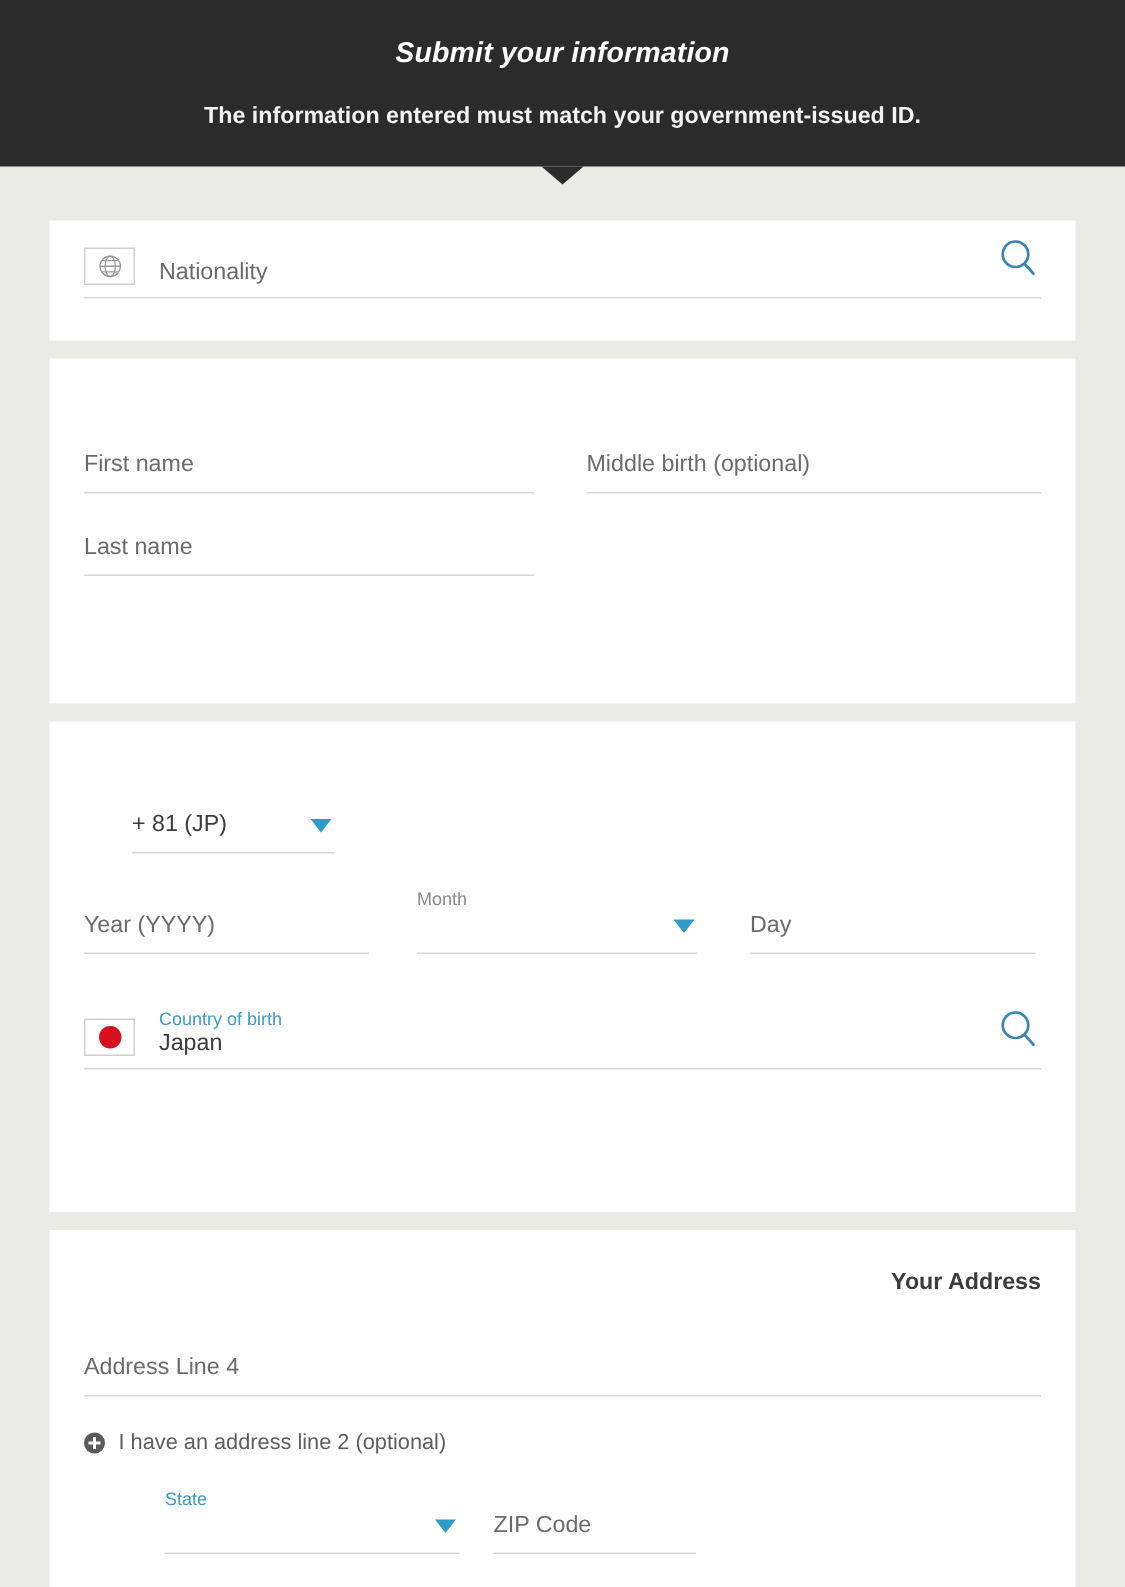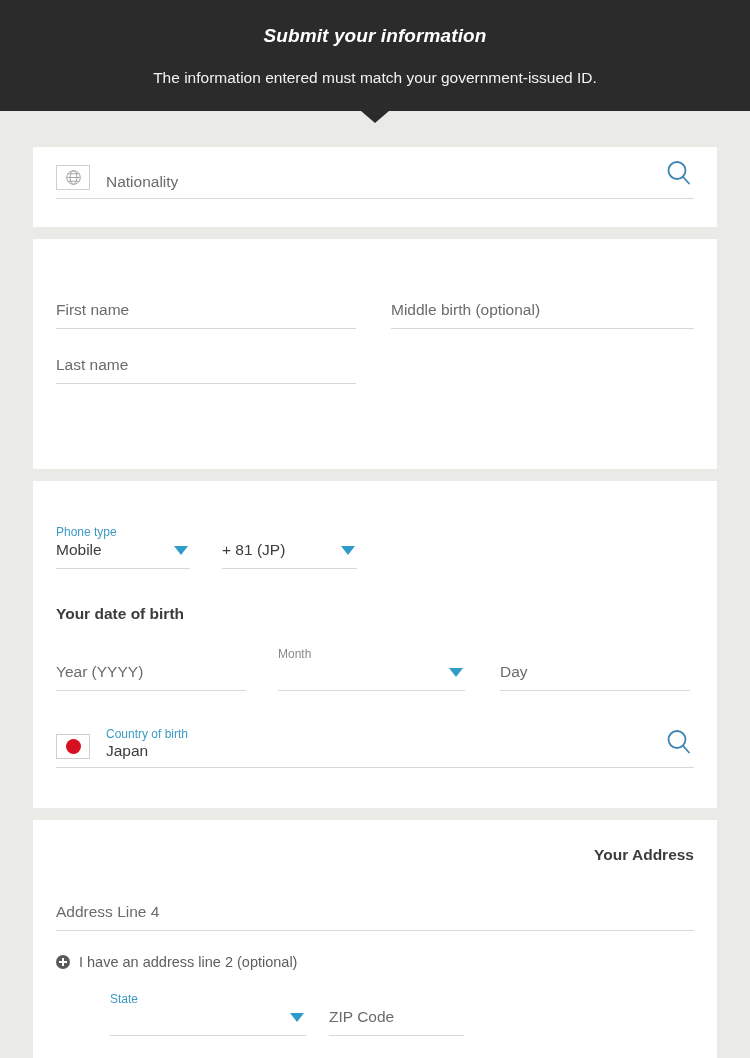--- a/index.html
+++ b/index.html
@@ -29,21 +29,21 @@
     color: #ffffff;
     font-size: 19px;
     font-weight: bold;
     letter-spacing: .1px;
     line-height: 28px;
     font-style: italic;
   }
   .header-sub {
     color: #f2f2f2;
     font-size: 15.5px;
-    font-weight: normal;
+    font-weight: bold;
     line-height: 24px;
     margin-top: 16px;
   }
   .header-notch {
     position: absolute;
     left: 50%;
     bottom: -12px;
     margin-left: -14px;
     width: 0; height: 0;
     border-left: 14px solid transparent;
@@ -222,32 +222,26 @@
     <div class="row" style="margin-top:11px;">
       <div class="field" style="width:300px;">
         <span class="field-placeholder">Last name</span>
       </div>
     </div>
   </div>
 
   <div class="card card-phone">
 
     <div class="row" style="padding-top:44px;">
-      <div class="field" style="width:134px;">
-        <span class="field-label-float">Phone type</span>
-        <span class="field-value">Mobile</span>
-        <span class="caret"></span>
-      </div>
       <div class="field" style="width:135px;margin-left:32px;">
         <span class="field-value">+ 81 (JP)</span>
         <span class="caret"></span>
       </div>
     </div>
 
-    <div class="section-title" style="margin-top:35px;">Your date of birth</div>
 
     <div class="row" style="margin-top:23px;">
       <div class="field" style="width:190px;">
         <span class="field-placeholder">Year (YYYY)</span>
       </div>
       <div class="field" style="width:187px;margin-left:32px;">
         <span class="field-label-float grey">Month</span>
         <span class="caret"></span>
       </div>
       <div class="field" style="width:190px;margin-left:35px;">

